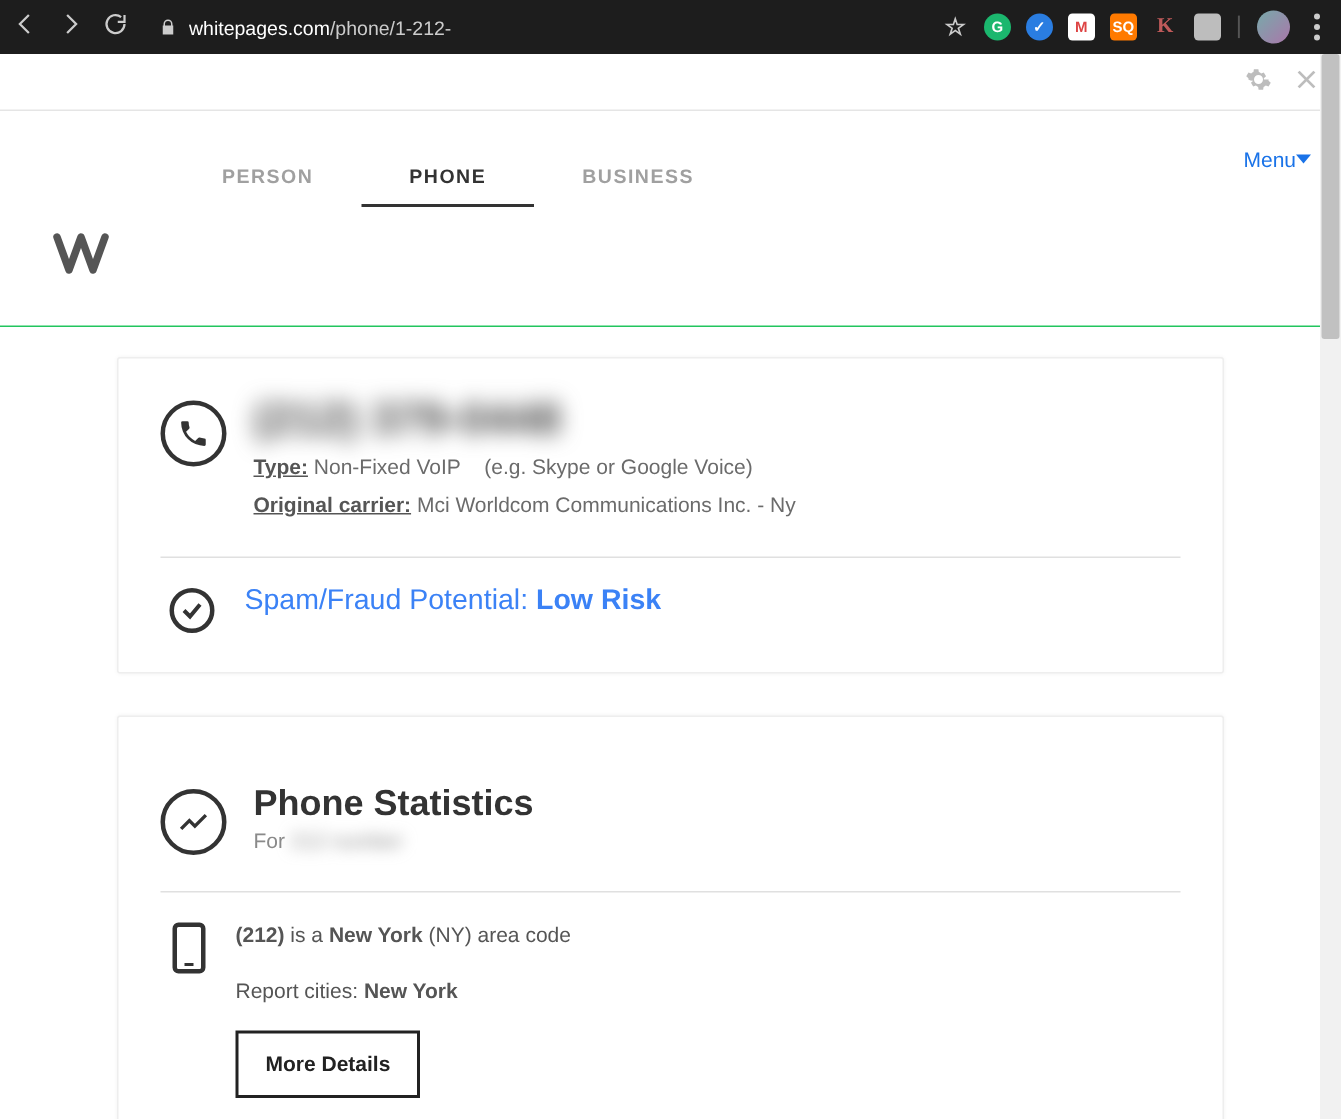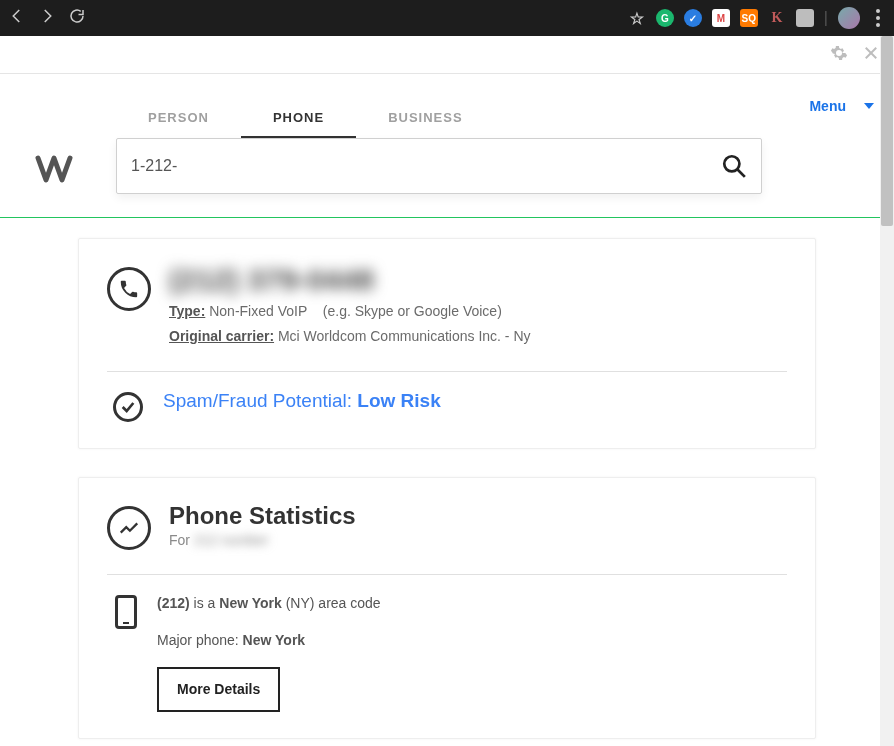--- a/index.html
+++ b/index.html
@@ -19,41 +19,41 @@
 
   .toolbar-strip { height: 38px; border-bottom: 1px solid #e5e5e5; position: relative; }
   .toolbar-strip .gearclose { position: absolute; right: 14px; top: 8px; display: flex; gap: 14px; color: #bdbdbd; }
   .toolbar-strip .gearclose svg { width: 18px; height: 18px; }
 
   .search-area { position: relative; height: 144px; border-bottom: 1px solid #22c55e; }
   .logo { position: absolute; left: 32px; top: 72px; }
   .tabs { position: absolute; left: 116px; top: 24px; display: flex; height: 40px; }
   .tab { padding: 0 32px; font-size: 13px; font-weight: 600; letter-spacing: 1px; color: #a0a0a0; line-height: 40px; cursor: pointer; }
   .tab.active { color: #333; border-bottom: 2px solid #333; }
-  .menu-link { position: absolute; right: 20px; top: 24px; color: #1a73e8; font-size: 14px; font-weight: 700; display: flex; align-items: center; gap: 18px; cursor: pointer; }
+  .menu-link { position: absolute; right: 20px; top: 24px; color: #1a73e8; font-size: 14px; font-weight: 400; display: flex; align-items: center; gap: 0; cursor: pointer; }
   .searchbox { position: absolute; left: 116px; top: 64px; width: 646px; height: 56px; border: 1px solid #d0d0d0; border-radius: 2px; display: flex; align-items: center; padding: 0 14px; box-shadow: 0 4px 10px rgba(0,0,0,0.06); }
   .searchbox input { flex: 1; border: none; outline: none; font-size: 16px; color: #555; }
   .searchbox .mag { width: 26px; height: 26px; color: #222; cursor: pointer; }
 
   .content { padding: 20px 78px 0; }
   .card { background: #fff; border: 1px solid #eee; border-radius: 2px; padding: 24px 28px 26px; box-shadow: 0 0 3px rgba(0,0,0,0.05); margin-bottom: 28px; }
   .phone-head { display: flex; align-items: flex-start; gap: 18px; }
   .circ-icon { width: 44px; height: 44px; border: 3px solid #333; border-radius: 50%; display: flex; align-items: center; justify-content: center; flex: 0 0 auto; margin-top: 4px; }
   .circ-icon svg { width: 22px; height: 22px; }
   .phone-num { font-size: 30px; font-weight: 700; color: #444; filter: blur(7px); user-select: none; }
   .meta { margin-top: 4px; color: #6b6b6b; font-size: 14px; line-height: 1.5; }
   .meta strong { color: #555; text-decoration: underline; }
   hr.sec { border: none; border-top: 1px solid #e0e0e0; margin: 24px 0 18px; }
   .spam-row { display: flex; gap: 20px; align-items: flex-start; }
   .check-icon { width: 30px; height: 30px; border: 3px solid #333; border-radius: 50%; display: flex; align-items: center; justify-content: center; margin-left: 6px; margin-top: 2px; }
   .spam-title { font-size: 19px; color: #3b82f6; }
   .spam-sub { color: #6b6b6b; font-size: 14px; margin-top: 6px; }
   .spam-sub a { color: #1a73e8; font-weight: 600; text-decoration: none; }
 
-  .stats-head { display: flex; gap: 18px; align-items: flex-start; }
+  .stats-head { display: flex; gap: 18px; align-items: flex-start; margin-top: 20px; }
   .stats-title h2 { font-size: 24px; color: #333; }
   .stats-title .for { color: #8a8a8a; font-size: 14px; margin-top: 2px; }
   .stats-title .for span.blur { filter: blur(5px); display: inline-block; }
   .stats-body { display: flex; gap: 20px; align-items: flex-start; margin-left: 4px; }
   .device-icon { width: 22px; height: 34px; border: 3px solid #333; border-radius: 4px; position: relative; margin-top: 2px; margin-left: 4px; }
   .device-icon::after { content: ""; position: absolute; bottom: 2px; left: 50%; transform: translateX(-50%); width: 6px; height: 2px; background: #333; }
   .stats-text { color: #555; font-size: 14px; line-height: 1.5; }
   .stats-text p { margin-bottom: 16px; }
   .more-btn { display: inline-block; border: 2px solid #222; padding: 10px 18px; font-size: 14px; font-weight: 600; color: #222; cursor: pointer; }
 
@@ -68,20 +68,26 @@
     <span><svg viewBox="0 0 24 24" fill="none" stroke="#ccc" stroke-width="2">
           <polyline points="15 4 7 12 15 20"></polyline>
         </svg></span>
     <span><svg viewBox="0 0 24 24" fill="none" stroke="#ccc" stroke-width="2">
           <polyline points="9 4 17 12 9 20"></polyline>
         </svg></span>
     <span><svg viewBox="0 0 24 24" fill="none" stroke="#ccc" stroke-width="2">
           <path d="M20 12a8 8 0 1 1-3-6.2"></path>
           <polyline points="20 4 20 10 14 10"></polyline>
         </svg></span>
+  </div>
+  <div class="urlbox">
+    <svg class="lock" viewBox="0 0 24 24" fill="#ccc">
+        <path d="M6 10V8a6 6 0 1 1 12 0v2h1v12H5V10h1zm2 0h8V8a4 4 0 0 0-8 0v2z"></path>
+      </svg>
+    <span class="url-text"><span class="host">whitepages.com</span><span>/phone/1-212-</span></span>
   </div>
   <div class="ext-area">
     <span class="ext-icon" style="background:transparent;color:#ccc;font-size:16px;">☆</span>
     <span class="ext-icon" style="background:#1bb76e;border-radius:50%;">G</span>
     <span class="ext-icon" style="background:#2a7de1;border-radius:50%;">✓</span>
     <span class="ext-icon" style="background:#fff;color:#d44;">M</span>
     <span class="ext-icon" style="background:#ff7a00">SQ</span>
     <span class="ext-icon" style="background:transparent;color:#c05a5a;font-family:serif;font-size:14px;">K</span>
     <span class="ext-icon" style="background:#bdbdbd"></span>
     <span style="color:#555;">|</span>
@@ -116,29 +122,20 @@
     <div class="tab">PERSON</div>
     <div class="tab active">PHONE</div>
     <div class="tab">BUSINESS</div>
   </div>
   <div class="menu-link">
     <span>Menu</span>
     <svg width="10" height="10" viewBox="0 0 10 10">
         <polygon points="0,2 10,2 5,8" fill="#1a73e8"></polygon>
       </svg>
   </div>
-  <div class="searchbox">
-    <input type="text" value="1-212-" style="">
-    <span class="mag">
-      <svg viewBox="0 0 24 24" fill="none" stroke="#222" stroke-width="2.5">
-          <circle cx="10" cy="10" r="7"></circle>
-          <line x1="15" y1="15" x2="22" y2="22"></line>
-        </svg>
-    </span>
-  </div>
 </div>
 
 <div class="content">
 
   <div class="card">
     <div class="phone-head">
       <div class="circ-icon">
         <svg viewBox="0 0 24 24" fill="#333">
             <path d="M6.6 10.8a15 15 0 0 0 6.6 6.6l2.2-2.2a1 1 0 0 1 1-.25 11 11 0 0 0 3.5.6 1 1 0 0 1 1 1V20a1 1 0 0 1-1 1A17 17 0 0 1 3 4a1 1 0 0 1 1-1h3.5a1 1 0 0 1 1 1 11 11 0 0 0 .6 3.5 1 1 0 0 1-.25 1z"></path>
           </svg>
@@ -192,21 +189,21 @@
       <div class="device-icon"></div>
       <div class="stats-text">
         <p>
           <strong>(212)</strong>
           <span>is a</span>
           <strong>New York</strong>
           <span>(NY)</span>
           <span>area code</span>
         </p>
         <p>
-          <span>Major phone:</span>
+          <span>Report cities:</span>
           <strong>New York</strong>
         </p>
         <div class="more-btn">More Details</div>
       </div>
     </div>
   </div>
 
 </div>
 
 <div class="scrollbar">

